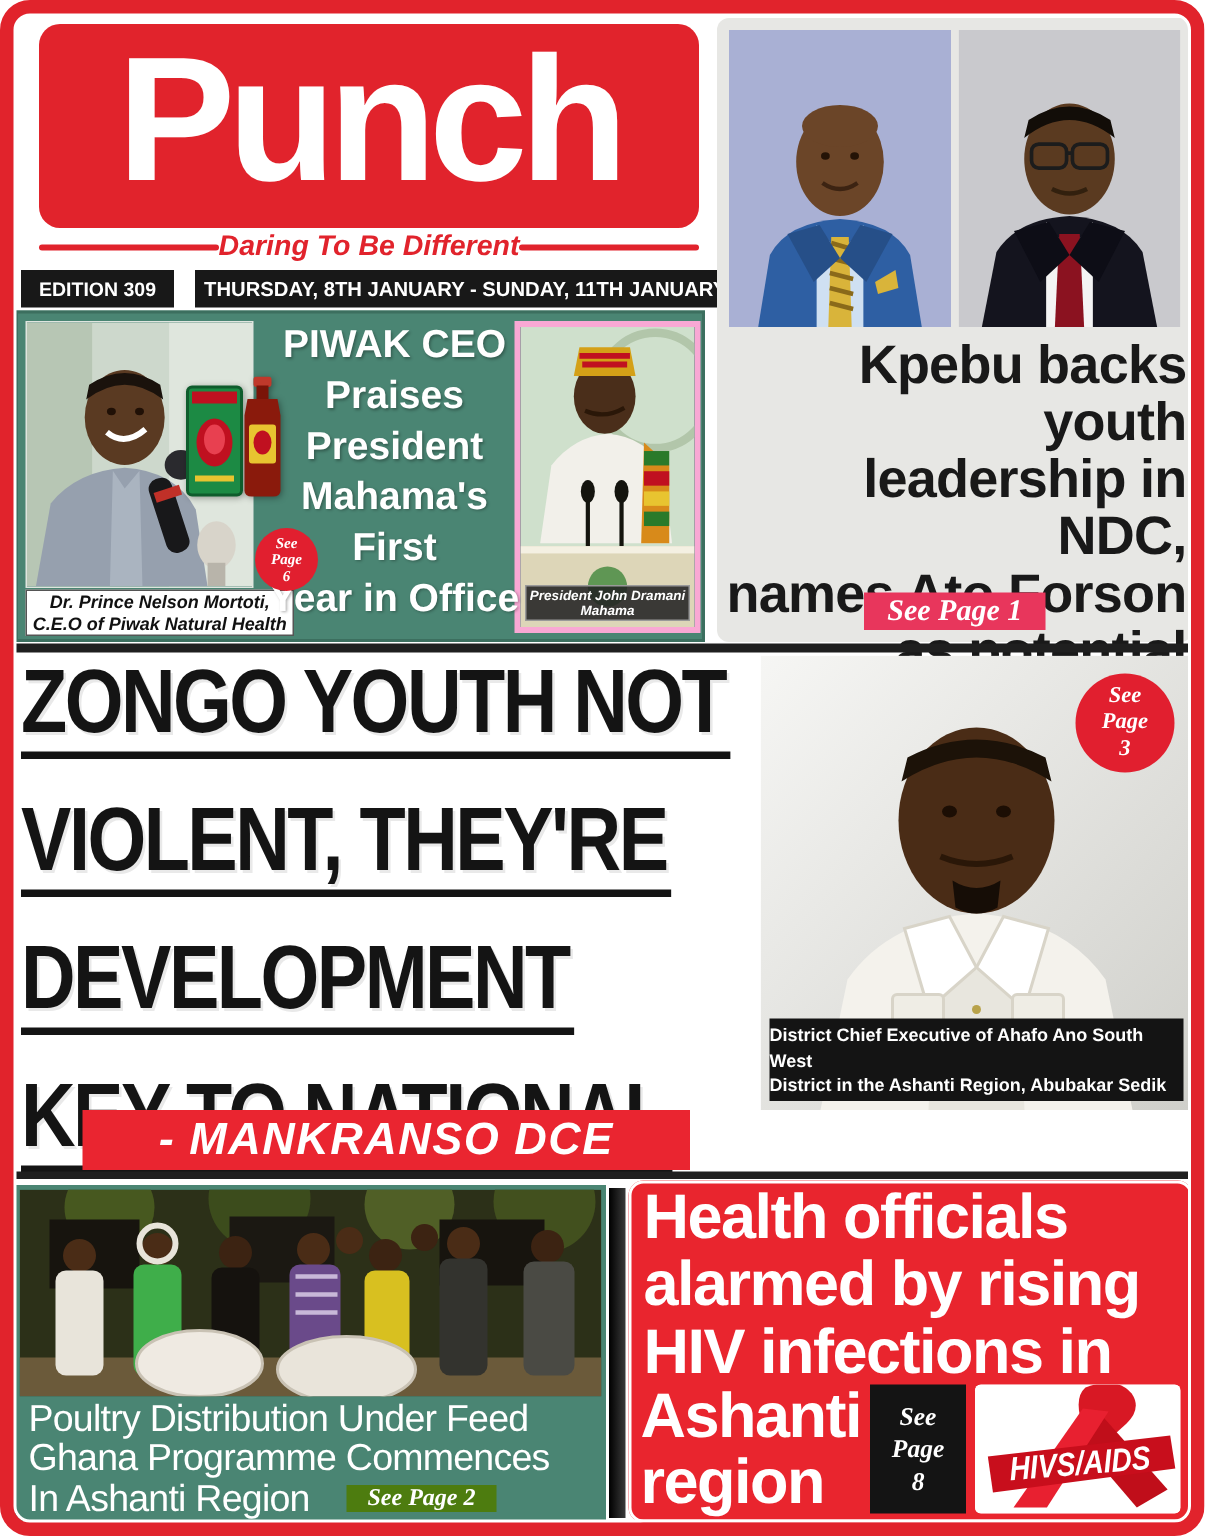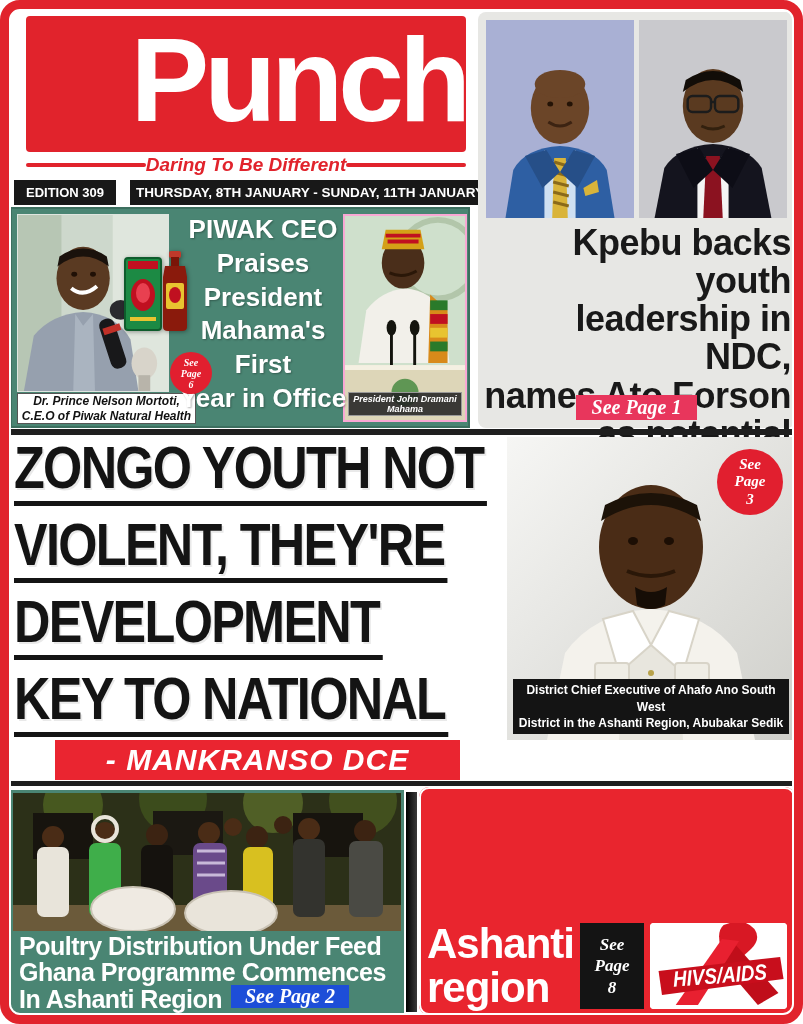--- a/index.html
+++ b/index.html
@@ -7,21 +7,21 @@
     --badge-pink:#e8365c;
     --green:#4a8573;
     --ink:#161616;
   }
   *{margin:0;padding:0;box-sizing:border-box;}
   body{background:#ffffff;font-family:"Liberation Sans",sans-serif;width:803px;height:1024px;position:relative;overflow:hidden;}
   .page{position:absolute;inset:0;width:803px;height:1024px;background:#ffffff;}
   .frame{position:absolute;inset:0;border:9px solid var(--red);border-radius:20px;pointer-events:none;z-index:50;box-shadow:inset 0 0 0 2px #ffffff;}
 
   
-  .masthead{position:absolute;left:26px;top:16px;width:440px;height:136px;background:var(--red);border-radius:4px;display:flex;align-items:center;justify-content:flex-end;}
+  .masthead{position:absolute;left:26px;top:16px;width:440px;height:136px;background:var(--red);border-radius:14px;display:flex;align-items:center;justify-content:center;}
   .punch-title{color:#ffffff;font-size:118px;font-weight:bold;letter-spacing:-5px;line-height:1;padding-bottom:8px;}
   .tagline-row{position:absolute;left:26px;top:152px;width:440px;height:26px;display:flex;align-items:center;gap:0;}
   .tagline-line{flex:1;height:4px;background:var(--red);border-radius:2px;}
   .tagline-text{color:var(--red);font-size:19px;font-weight:bold;font-style:italic;white-space:nowrap;}
   .edition-row{position:absolute;left:14px;top:180px;width:453px;height:25px;display:flex;align-items:stretch;gap:5px;}
   .edition-box{background:#181818;color:#fff;font-size:13px;font-weight:bold;display:flex;align-items:center;padding:0 12px;white-space:nowrap;}
   .edition-pipe{width:3px;background:#181818;margin:2px 2px;}
   .date-box{background:#181818;color:#fff;font-size:13.5px;font-weight:bold;display:flex;align-items:center;justify-content:center;flex:1;padding:0 6px;white-space:nowrap;gap:6px;}
   .price-text{border-left:2px solid #fff;padding-left:6px;font-size:9px;letter-spacing:-0.5px;transform:scaleX(0.85);transform-origin:left center;white-space:nowrap;}
 
@@ -35,45 +35,45 @@
 
   
   .piwak-panel{position:absolute;left:10px;top:207px;width:460px;height:221px;background:var(--green);border:2px solid #3c6f5f;}
   .piwak-photo{position:absolute;left:5px;top:5px;width:152px;height:178px;overflow:hidden;border:1px solid #dfe5df;}
   .piwak-photo svg{display:block;width:100%;height:100%;}
   .piwak-caption{position:absolute;left:5px;top:184px;width:179px;height:31px;background:#ffffff;border:1px solid #555;color:#111;font-size:12px;font-weight:bold;font-style:italic;text-align:center;white-space:pre-line;line-height:1.2;display:flex;align-items:center;justify-content:center;}
   .piwak-products{position:absolute;left:112px;top:42px;width:64px;height:82px;z-index:3;filter:drop-shadow(1px 1px 2px rgba(0,0,0,.35));}
   .piwak-headline{position:absolute;left:160px;top:4px;width:182px;height:212px;color:#ffffff;font-size:26px;font-weight:bold;text-align:center;line-height:1.3;white-space:pre-line;text-shadow:1px 1px 2px rgba(0,0,0,.3);z-index:2;}
   .seepage-circle{position:absolute;border-radius:50%;background:#e11f2f;color:#fff;font-family:"Liberation Serif",serif;font-style:italic;font-weight:bold;display:flex;align-items:center;justify-content:center;text-align:center;white-space:pre-line;z-index:4;}
   .seepage-6{left:158px;top:143px;width:42px;height:42px;font-size:10px;line-height:1.1;}
-  .mahama-photo{position:absolute;left:331px;top:5px;width:124px;height:208px;border:2px solid #f9a8d4;overflow:hidden;}
+  .mahama-photo{position:absolute;left:331px;top:5px;width:124px;height:208px;border:4px solid #f9a8d4;overflow:hidden;}
   .mahama-photo svg{display:block;width:100%;height:100%;}
   .mahama-caption{position:absolute;left:3px;right:3px;bottom:4px;background:rgba(35,35,35,.88);border:1px solid #999;color:#fff;font-size:9px;font-weight:bold;font-style:italic;text-align:center;padding:1px 0;z-index:5;}
 
   
   .divider{position:absolute;left:10px;width:785px;background:#1f1f1f;}
   .divider-1{top:429px;height:6px;}
   .divider-2{top:781px;height:5px;}
 
   
   .main-headline{position:absolute;left:14px;top:438px;width:505px;}
-  .zline-row{display:block;margin-bottom:9px;}
+  .zline-row{display:block;margin-bottom:24px;}
   .zline{display:inline-block;transform:scaleX(0.84);transform-origin:left center;font-size:60px;font-weight:bold;color:#141414;letter-spacing:-2px;line-height:1.0;border-bottom:5px solid #141414;padding:0 4px 3px 0;white-space:nowrap;text-shadow:2px 2px 0 #e9e9e9;}
   .mankranso-bar{position:absolute;left:55px;top:740px;width:405px;height:40px;background:#ea2530;color:#fff;font-size:30px;font-weight:bold;font-style:italic;display:flex;align-items:center;justify-content:center;letter-spacing:1px;}
   .sedik-photo{position:absolute;left:507px;top:437px;width:288px;height:303px;overflow:hidden;}
   .sedik-photo svg{display:block;width:100%;height:100%;}
   .seepage-3{right:12px;top:12px;width:66px;height:66px;font-size:15px;line-height:1.15;}
-  .sedik-caption{position:absolute;left:6px;right:6px;bottom:6px;background:#141414;color:#fff;font-size:12px;font-weight:bold;text-align:center;white-space:pre-line;line-height:1.35;padding:3px 0;z-index:4;}
+  .sedik-caption{position:absolute;left:6px;right:6px;bottom:6px;background:#141414;color:#fff;font-size:12px;font-weight:bold;text-align:left;white-space:pre-line;line-height:1.35;padding:3px 0;z-index:4;}
 
   
   .poultry-panel{position:absolute;left:10px;top:790px;width:394px;height:224px;background:var(--green);border:3px solid var(--green);}
   .poultry-photo{position:absolute;left:0;top:0;right:0;height:138px;overflow:hidden;}
   .poultry-photo svg{display:block;width:100%;height:100%;}
-  .poultry-strip{position:absolute;left:0;right:0;bottom:0;height:80px;padding:2px 6px;color:#fff;font-size:25px;font-weight:bold;line-height:1.05;white-space:pre-line;letter-spacing:-0.5px;}
-  .seepage-2{position:absolute;left:218px;bottom:3px;background:#1d4ed8;color:#fff;font-family:"Liberation Serif",serif;font-style:italic;font-weight:bold;font-size:20px;padding:0 14px;white-space:nowrap;z-index:3;}
+  .poultry-strip{position:absolute;left:0;right:0;bottom:0;height:80px;padding:2px 6px;color:#fff;font-size:25px;font-weight:normal;line-height:1.05;white-space:pre-line;letter-spacing:-0.5px;}
+  .seepage-2{position:absolute;left:218px;bottom:3px;background:#4d7c0f;color:#fff;font-family:"Liberation Serif",serif;font-style:italic;font-weight:bold;font-size:16px;padding:0 14px;white-space:nowrap;z-index:3;}
   .bottom-divider{position:absolute;left:406px;top:792px;width:11px;height:220px;background:linear-gradient(90deg,#000,#3a3a3a);}
 
   
   .health-panel{position:absolute;left:419px;top:787px;width:376px;height:228px;background:#e9252e;border-radius:10px;box-shadow:inset 0 0 0 2px #ffffff;padding:2px 0 0 0;}
   .health-headline{color:#fff;font-size:42px;font-weight:bold;line-height:1.07;white-space:pre-line;padding:0 10px;letter-spacing:-1px;}
   .health-bottom{position:absolute;left:8px;right:8px;bottom:6px;height:86px;display:flex;align-items:center;gap:6px;}
   .health-headline-2{color:#fff;font-size:42px;font-weight:bold;line-height:1.05;white-space:pre-line;letter-spacing:-1px;flex:0 0 auto;}
   .seepage-8{width:64px;height:86px;background:#141414;color:#fff;font-family:"Liberation Serif",serif;font-style:italic;font-weight:bold;font-size:17px;line-height:1.25;display:flex;align-items:center;justify-content:center;text-align:center;white-space:pre-line;flex:0 0 auto;}
   .hiv-box{flex:1;height:86px;background:#ffffff;border-radius:4px;overflow:hidden;position:relative;}
   .hiv-box svg{display:block;width:100%;height:100%;}
@@ -298,20 +298,23 @@
     </div>
     <div class="poultry-strip">Poultry Distribution Under Feed
 Ghana Programme Commences
 In Ashanti Region</div>
     <div class="seepage-2">See Page 2</div>
   </div>
 
   <div class="bottom-divider"></div>
 
   <div class="health-panel">
+    <div class="health-headline">Health officials
+alarmed by rising
+HIV infections in</div>
     <div class="health-bottom">
       <div class="health-headline-2">Ashanti
 region</div>
       <div class="seepage-8">See
 Page
 8</div>
       <div class="hiv-box">
         <svg viewBox="0 0 160 86" preserveAspectRatio="none">
           <rect width="160" height="86" fill="#ffffff"></rect>
           <path d="M86 2 Q110 -6 122 6 Q130 16 118 26 L100 40 L82 22 Q78 8 86 2 Z" fill="#d81824"></path>

